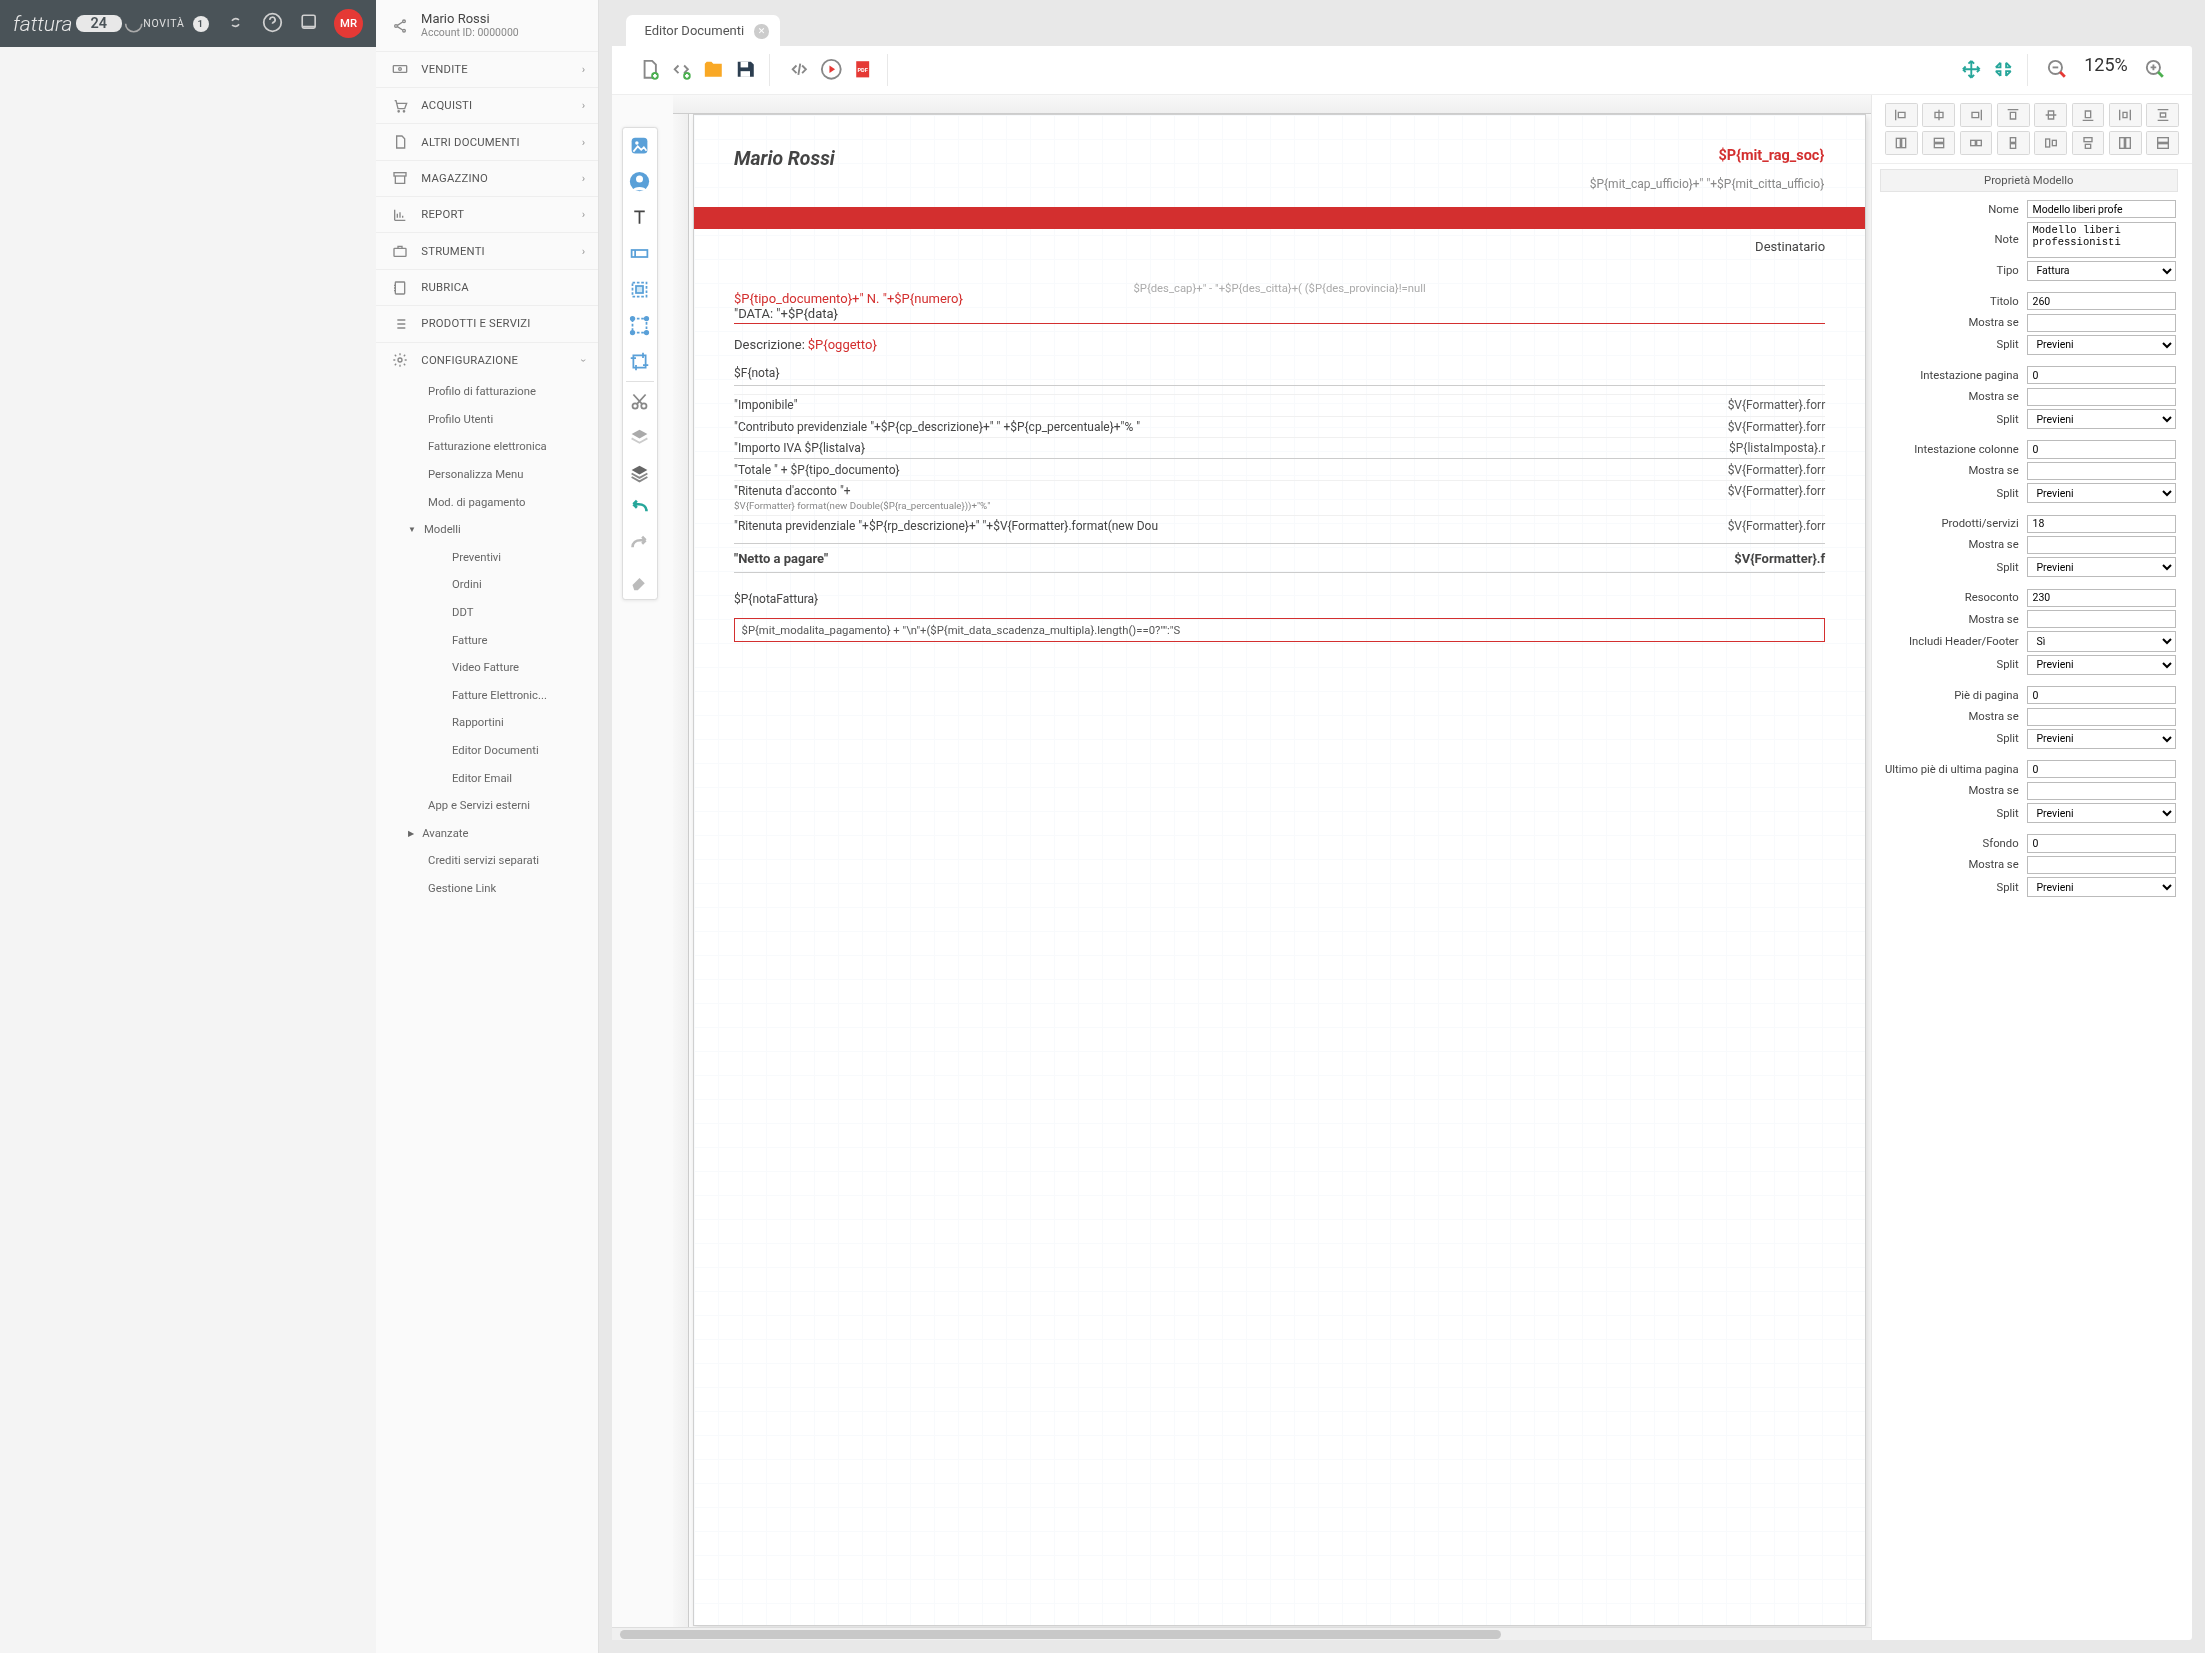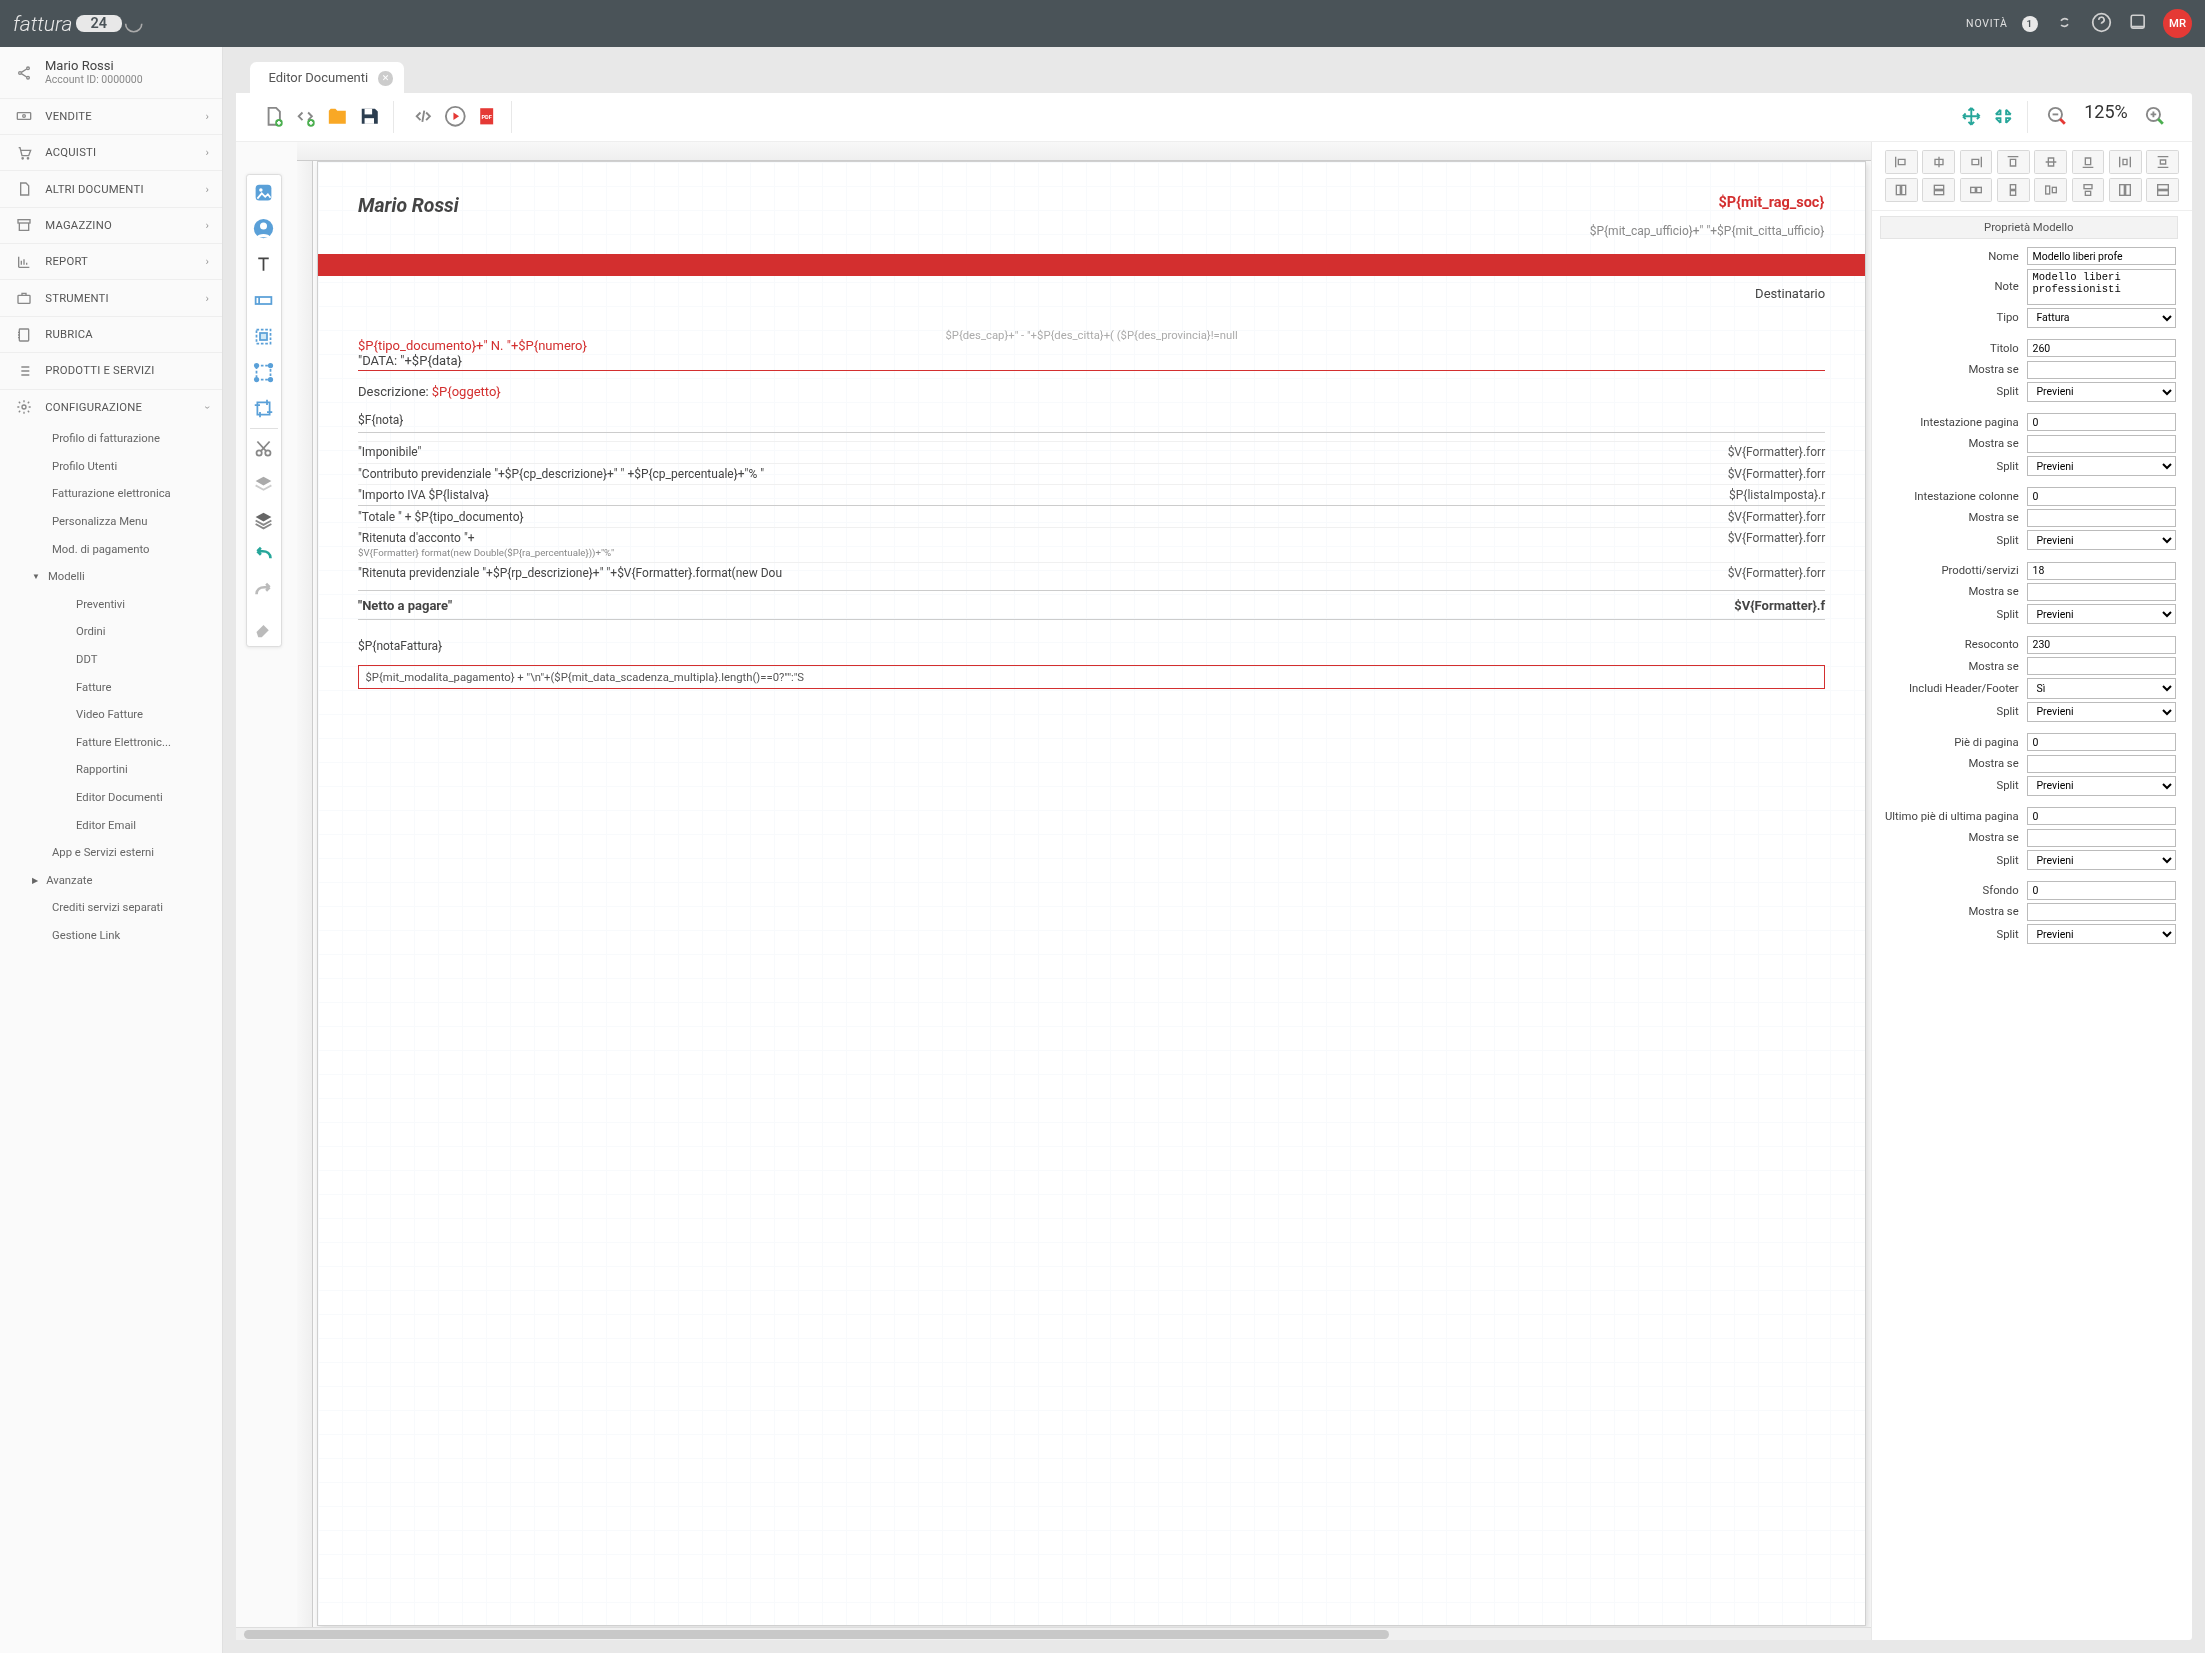--- a/index.html
+++ b/index.html
@@ -1,24 +1,24 @@
 <!DOCTYPE html>
 <html style="font-size:13px"><head>
 <meta charset="utf-8">
 <style>
 * { margin: 0; padding: 0; box-sizing: border-box; }
 body { font-family: -apple-system, BlinkMacSystemFont, "Segoe UI", Roboto, sans-serif; font-size: 11.3px; color: #444; background: #f4f4f4; overflow: hidden; }
-.app { display: flex; flex-direction: column; height: 100vh; }
+.app { display: flex; flex-direction: row; height: 100vh; }
 
 
 .topbar { background: #4a5358; height: 47px; display: flex; align-items: center; padding: 0 13px; color: #fff; }
 .logo { display: flex; align-items: center; gap: 3.2px; font-size: 21px; font-weight: 300; font-style: italic; color: #e8e8e8; }
 .logo-badge { background: #e8e8e8; color: #4a5358; border-radius: 8px; padding: 0 15px; font-size: 14.5px; font-weight: 600; font-style: normal; }
 .topbar-right { margin-left: auto; display: flex; align-items: center; gap: 16px; }
-.novita { display: flex; align-items: center; gap: 14px; color: #e0e0e0; font-size: 10.5px; letter-spacing: 0.8px; }
+.novita { display: flex; align-items: center; gap: 8px; color: #e0e0e0; font-size: 10.5px; letter-spacing: 0.8px; }
 .novita-badge { background: #e8e8e8; color: #4a5358; border-radius: 50%; width: 16px; height: 16px; display: flex; align-items: center; justify-content: center; font-size: 9.7px; font-weight: 600; }
 .top-icon { color: #d0d0d0; cursor: pointer; }
 .avatar { width: 29px; height: 29px; border-radius: 50%; background: #e53935; color: #fff; display: flex; align-items: center; justify-content: center; font-size: 11.3px; font-weight: 500; }
 
 
 .main { display: flex; flex: 1; min-height: 0; }
 
 
 .sidebar { width: 223px; background: #fafafa; border-right: 0.8px solid #e0e0e0; overflow-y: auto; display: flex; flex-direction: column; }
 .user-panel { padding: 11.3px 13px 11.3px 45px; position: relative; }

